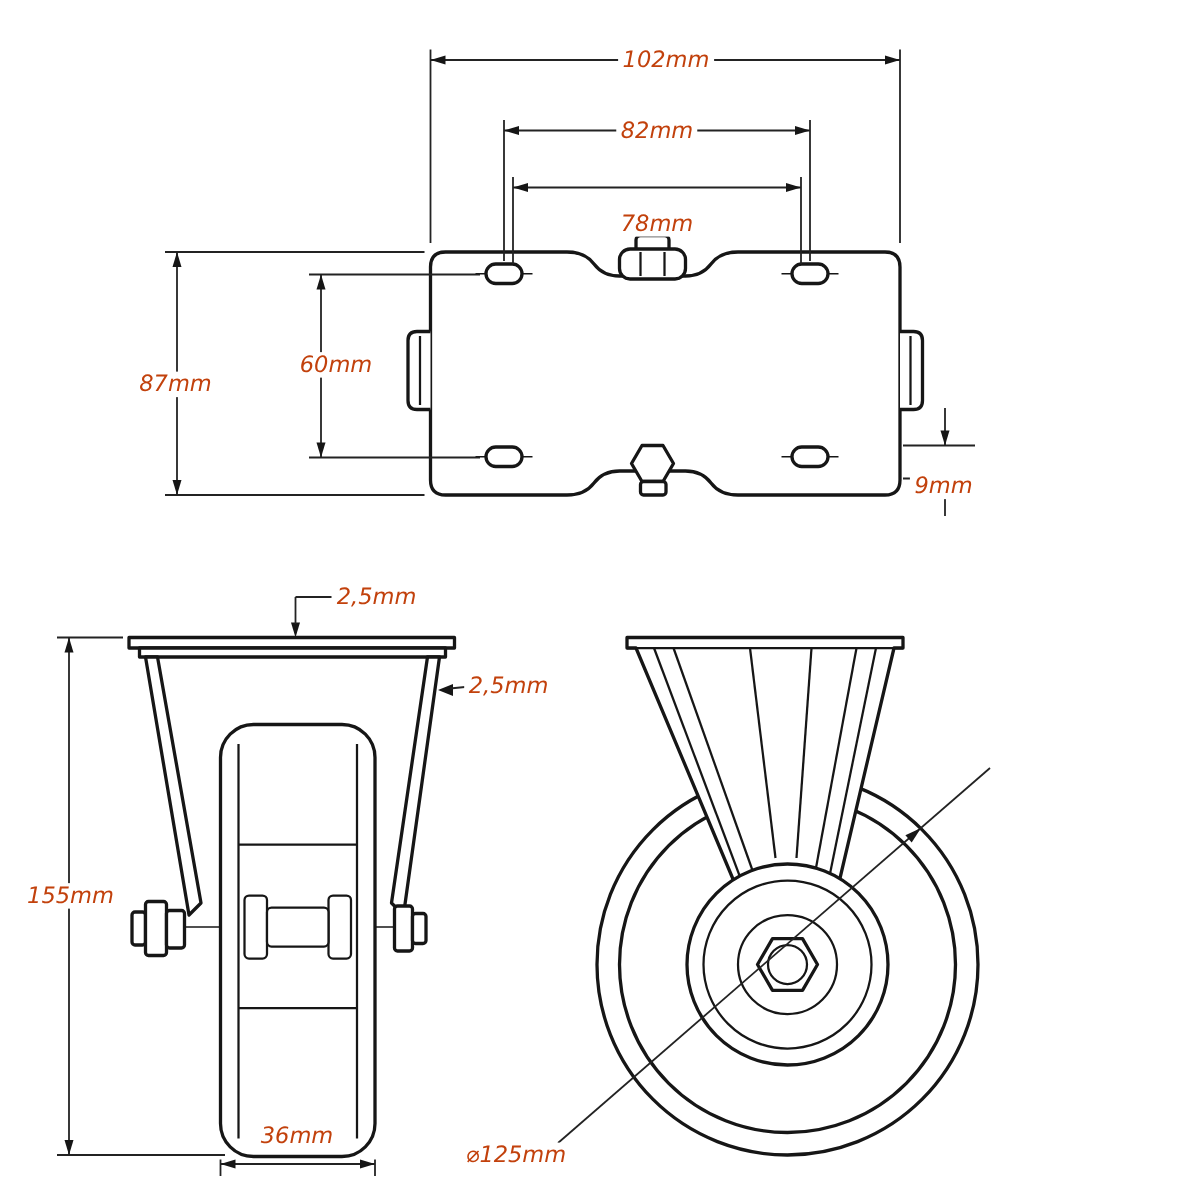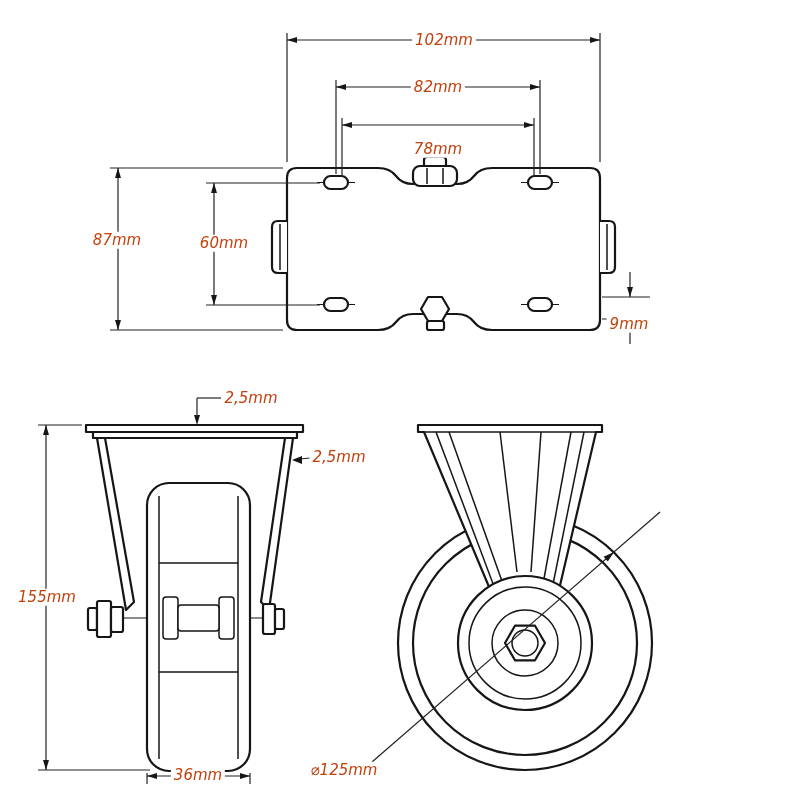--- a/index.html
+++ b/index.html
@@ -157,24 +157,24 @@
     <circle class="md wfill" cx="525" cy="643" r="13" style="fill:#fff"></circle>
 
     <line class="dim" x1="372" y1="762" x2="660" y2="512"></line>
     <polygon class="arr" points="614,552 607.8,561.6 603.6,556.8"></polygon>
   </g>
 </svg>
 
 <div class="dim-label" style="left:444px;top:40px;">102mm</div>
 <div class="dim-label" style="left:438px;top:87px;">82mm</div>
 <div class="dim-label" style="left:438px;top:125px;margin-top:24px;">78mm</div>
-<div class="dim-label" style="left:117px;top:240px;">87mm</div>
+<div class="dim-label" style="left:117px;top:256px;">87mm</div>
 <div class="dim-label" style="left:224px;top:243px;">60mm</div>
 <div class="dim-label" style="left:629px;top:324px;">9mm</div>
 
 <div class="dim-label" style="left:251px;top:398px;">2,5mm</div>
 <div class="dim-label" style="left:339px;top:457px;">2,5mm</div>
 <div class="dim-label" style="left:47px;top:597px;">155mm</div>
-<div class="dim-label" style="left:198px;top:775px;">36mm</div>
+<div class="dim-label" style="left:198px;top:757px;">36mm</div>
 
 <div class="dim-label" style="left:344px;top:770px;">⌀125mm</div>
 
 </div>
 
 </body></html>

